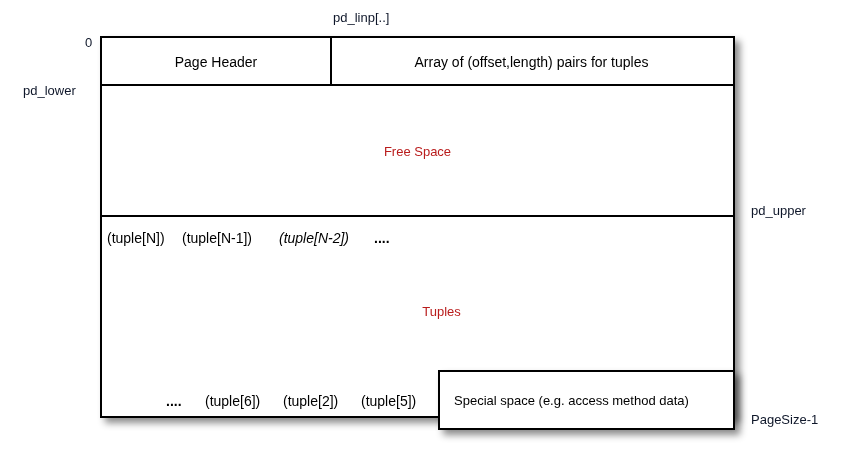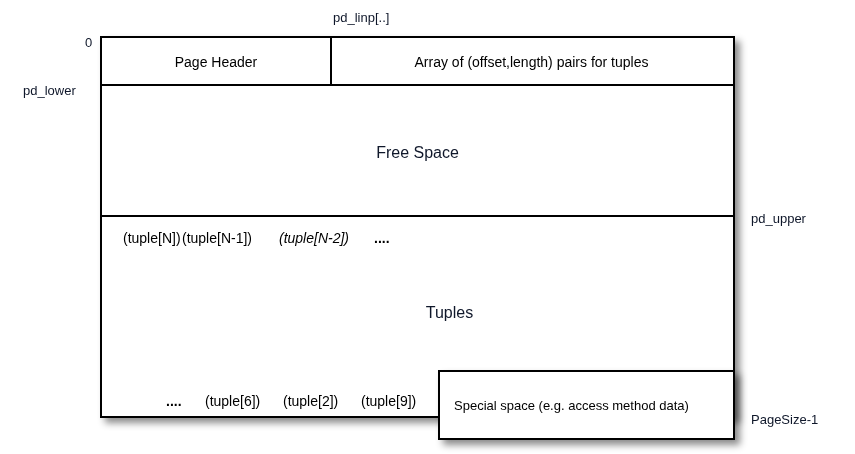--- a/index.html
+++ b/index.html
@@ -25,23 +25,23 @@
     color: #0f172a;
   }
   .cell-text {
     position: absolute;
     font-size: 14px;
     white-space: nowrap;
     color: #000;
   }
   .big-text {
     position: absolute;
-    font-size: 16px;
+    font-size: 13px;
     white-space: nowrap;
-    color: #0f172a;
+    color: #b91c1c;
   }
 
   
   #page-box {
     position: absolute;
     left: 100px;
     top: 36px;
     width: 635px;
     height: 382px;
     background: #ffffff;
@@ -77,21 +77,21 @@
     height: 46px;
     border-left: 2px solid #000000;
   }
 
   
   #special-space-box {
     position: absolute;
     left: 438px;
     top: 370px;
     width: 297px;
-    height: 70px;
+    height: 60px;
     background: #ffffff;
     border: 2px solid #000000;
     box-sizing: border-box;
     box-shadow: 5px 5px 7px rgba(0,0,0,0.45);
   }
   #special-space-label {
     position: absolute;
     left: 14px;
     top: 50%;
     transform: translateY(-50%);
@@ -101,44 +101,44 @@
 </style>
 </head>
 <body>
 
 <div class="lbl" id="label-pd-linp" style="left:333px; top:11px;">pd_linp[..]</div>
 
 <div class="lbl" id="label-zero" style="left:85px; top:36px;">0</div>
 
 <div class="lbl" id="label-pd-lower" style="left:23px; top:84px;">pd_lower</div>
 
-<div class="lbl" id="label-pd-upper" style="left:751px; top:212px;">pd_upper</div>
+<div class="lbl" id="label-pd-upper" style="left:751px; top:204px;">pd_upper</div>
 
 <div class="lbl" id="label-page-size" style="left:751px; top:413px;">PageSize-1</div>
 
 <div id="page-box">
 
   <div id="divider-header-v"></div>
   <div id="divider-lower"></div>
   <div id="divider-upper"></div>
 
   <div class="cell-text" style="left:0; top:16px; width:228px; text-align:center;">Page Header</div>
 
   <div class="cell-text" style="left:228px; top:16px; width:403px; text-align:center;">Array of (offset,length) pairs for tuples</div>
 
   <div class="big-text" style="left:0; top:106px; width:631px; text-align:center;">Free Space</div>
 
-  <div class="cell-text" style="left:5px; top:192px;margin-left:16px;">(tuple[N])</div>
+  <div class="cell-text" style="left:5px; top:192px;">(tuple[N])</div>
   <div class="cell-text" style="left:80px; top:192px;">(tuple[N-1])</div>
   <div class="cell-text" style="left:177px; top:192px;font-style:italic;">(tuple[N-2])</div>
   <div class="cell-text" style="left:272px; top:192px; font-weight:bold;">....</div>
 
-  <div class="big-text" style="left:16px; top:266px; width:631px; text-align:center;padding-left:16px;">Tuples</div>
+  <div class="big-text" style="left:8px; top:266px; width:631px; text-align:center;padding-left:16px;">Tuples</div>
 
   <div class="cell-text" style="left:64px; top:355px; font-weight:bold;">....</div>
   <div class="cell-text" style="left:103px; top:355px;">(tuple[6])</div>
   <div class="cell-text" style="left:181px; top:355px;">(tuple[2])</div>
-  <div class="cell-text" style="left:259px; top:355px;">(tuple[9])</div>
+  <div class="cell-text" style="left:259px; top:355px;">(tuple[5])</div>
 </div>
 
 <div id="special-space-box">
   <div id="special-space-label">Special space (e.g. access method data)</div>
 </div>
 
 </body></html>

